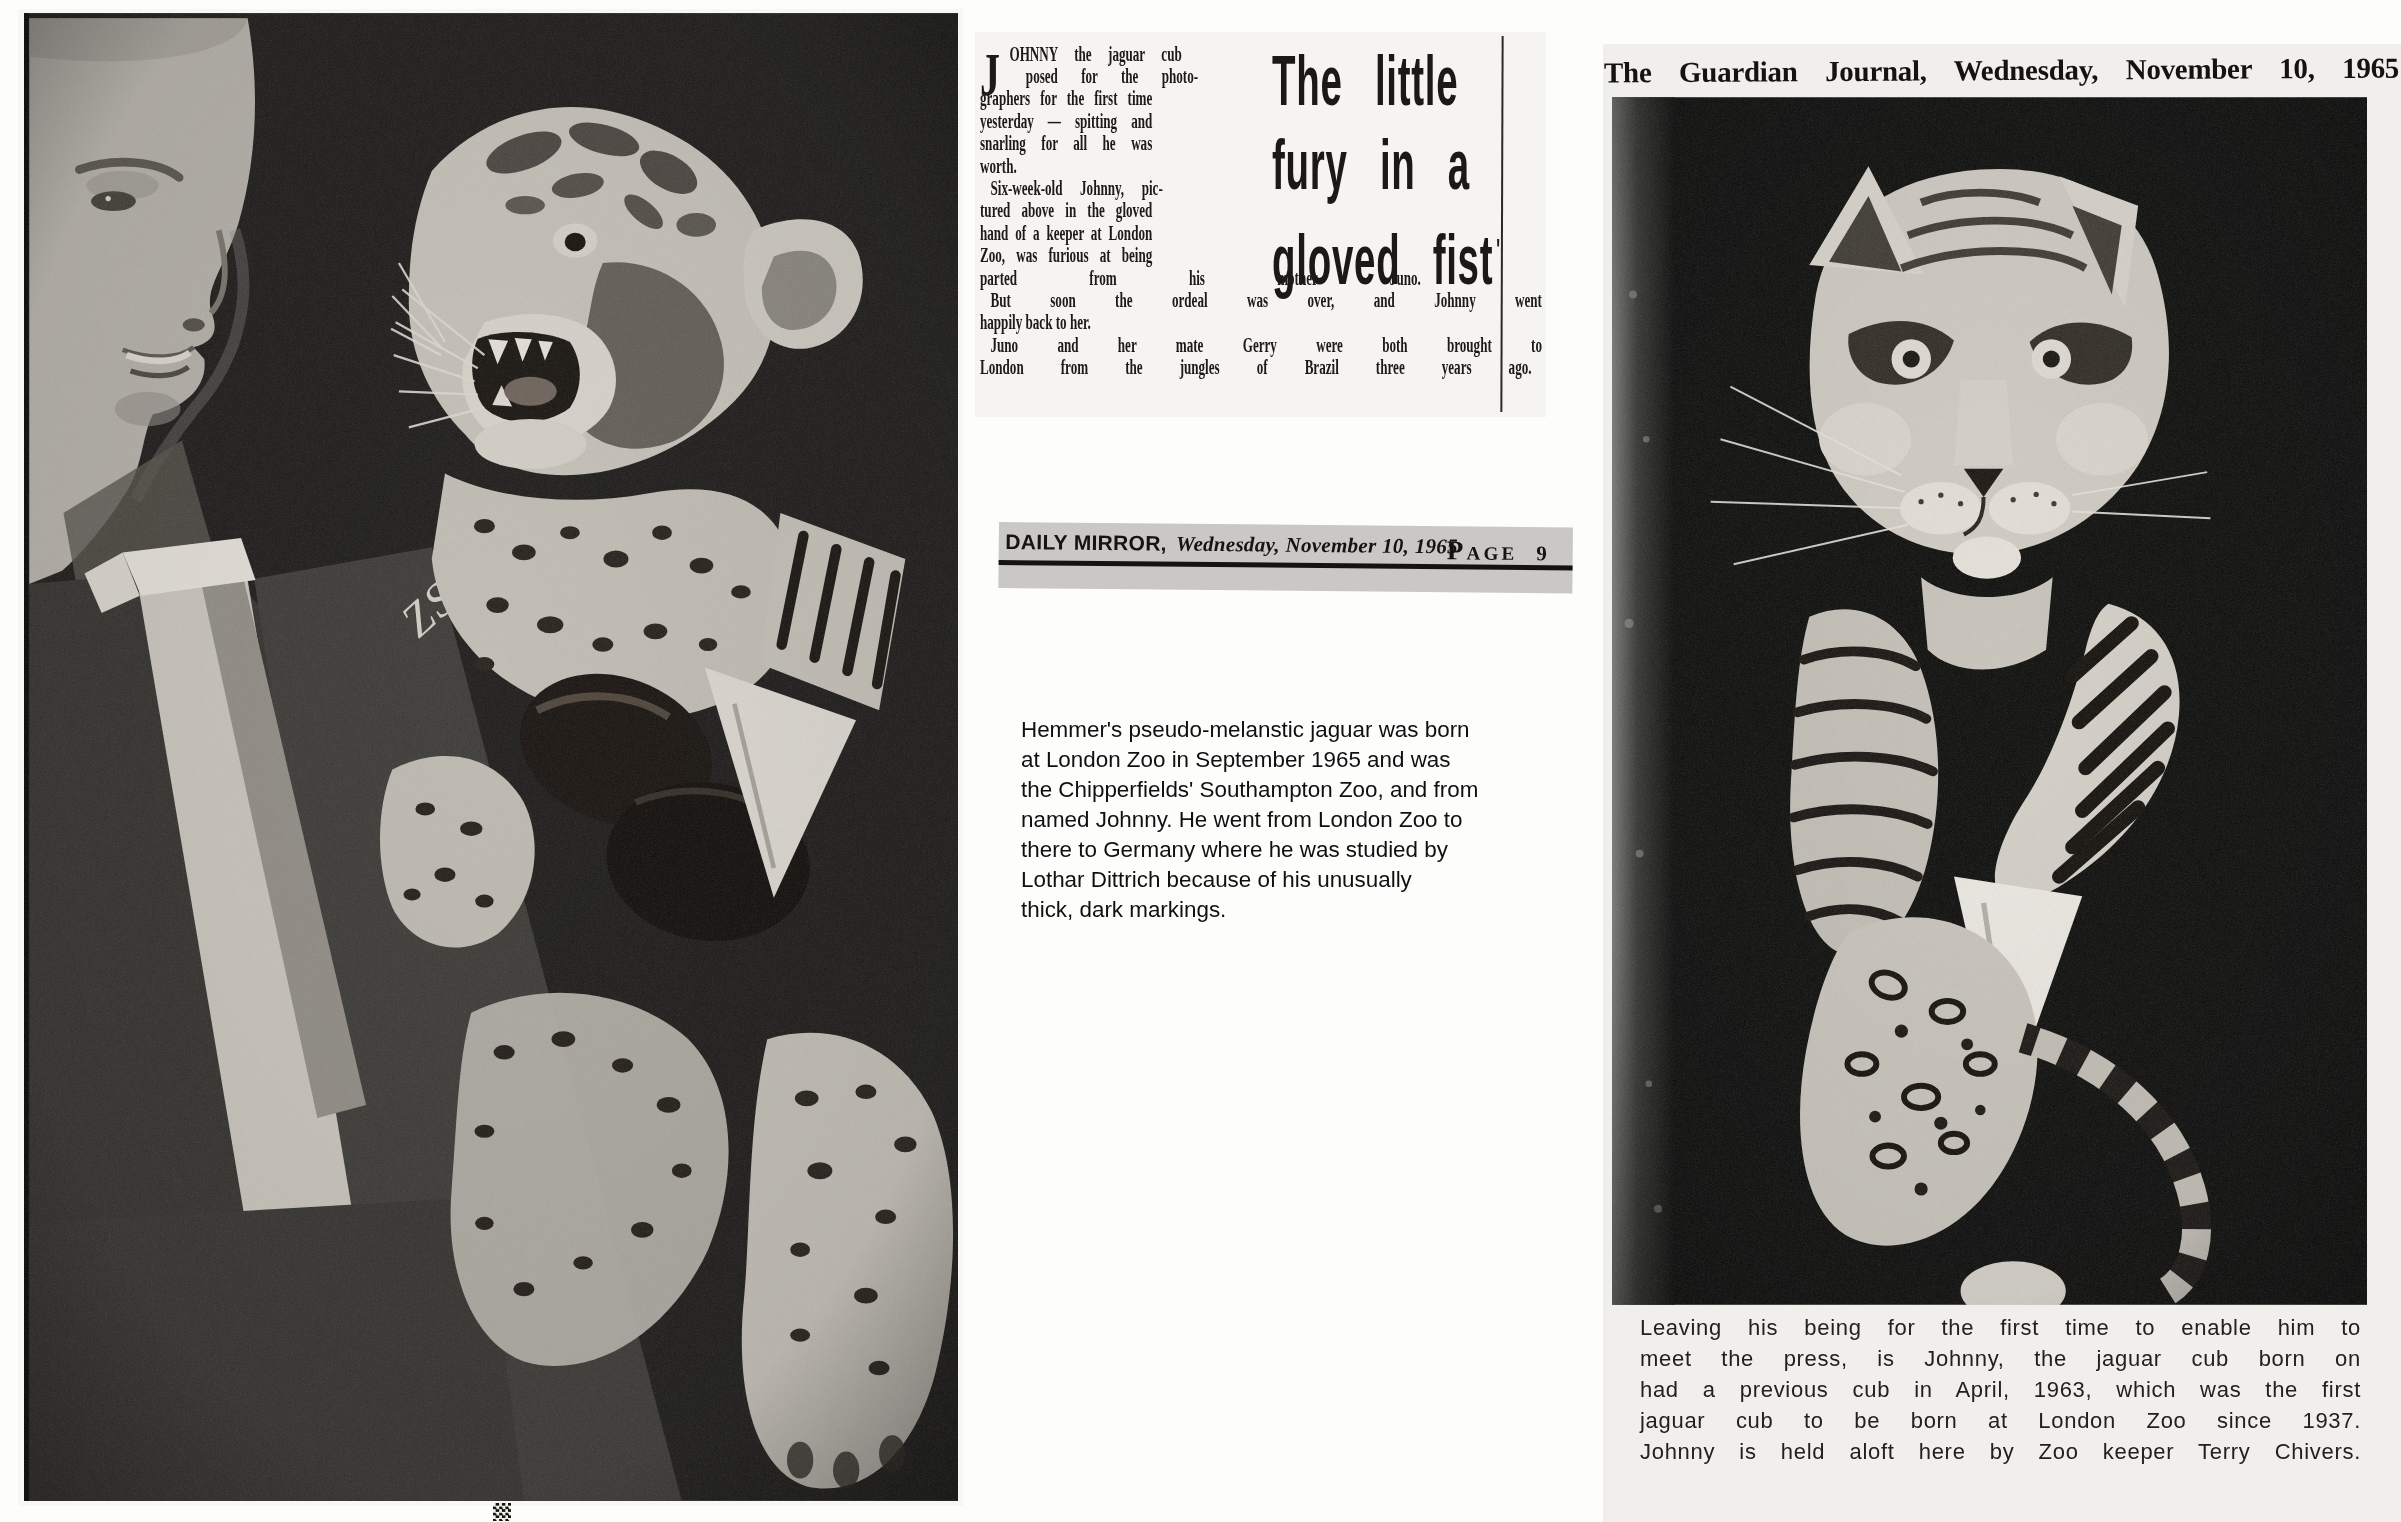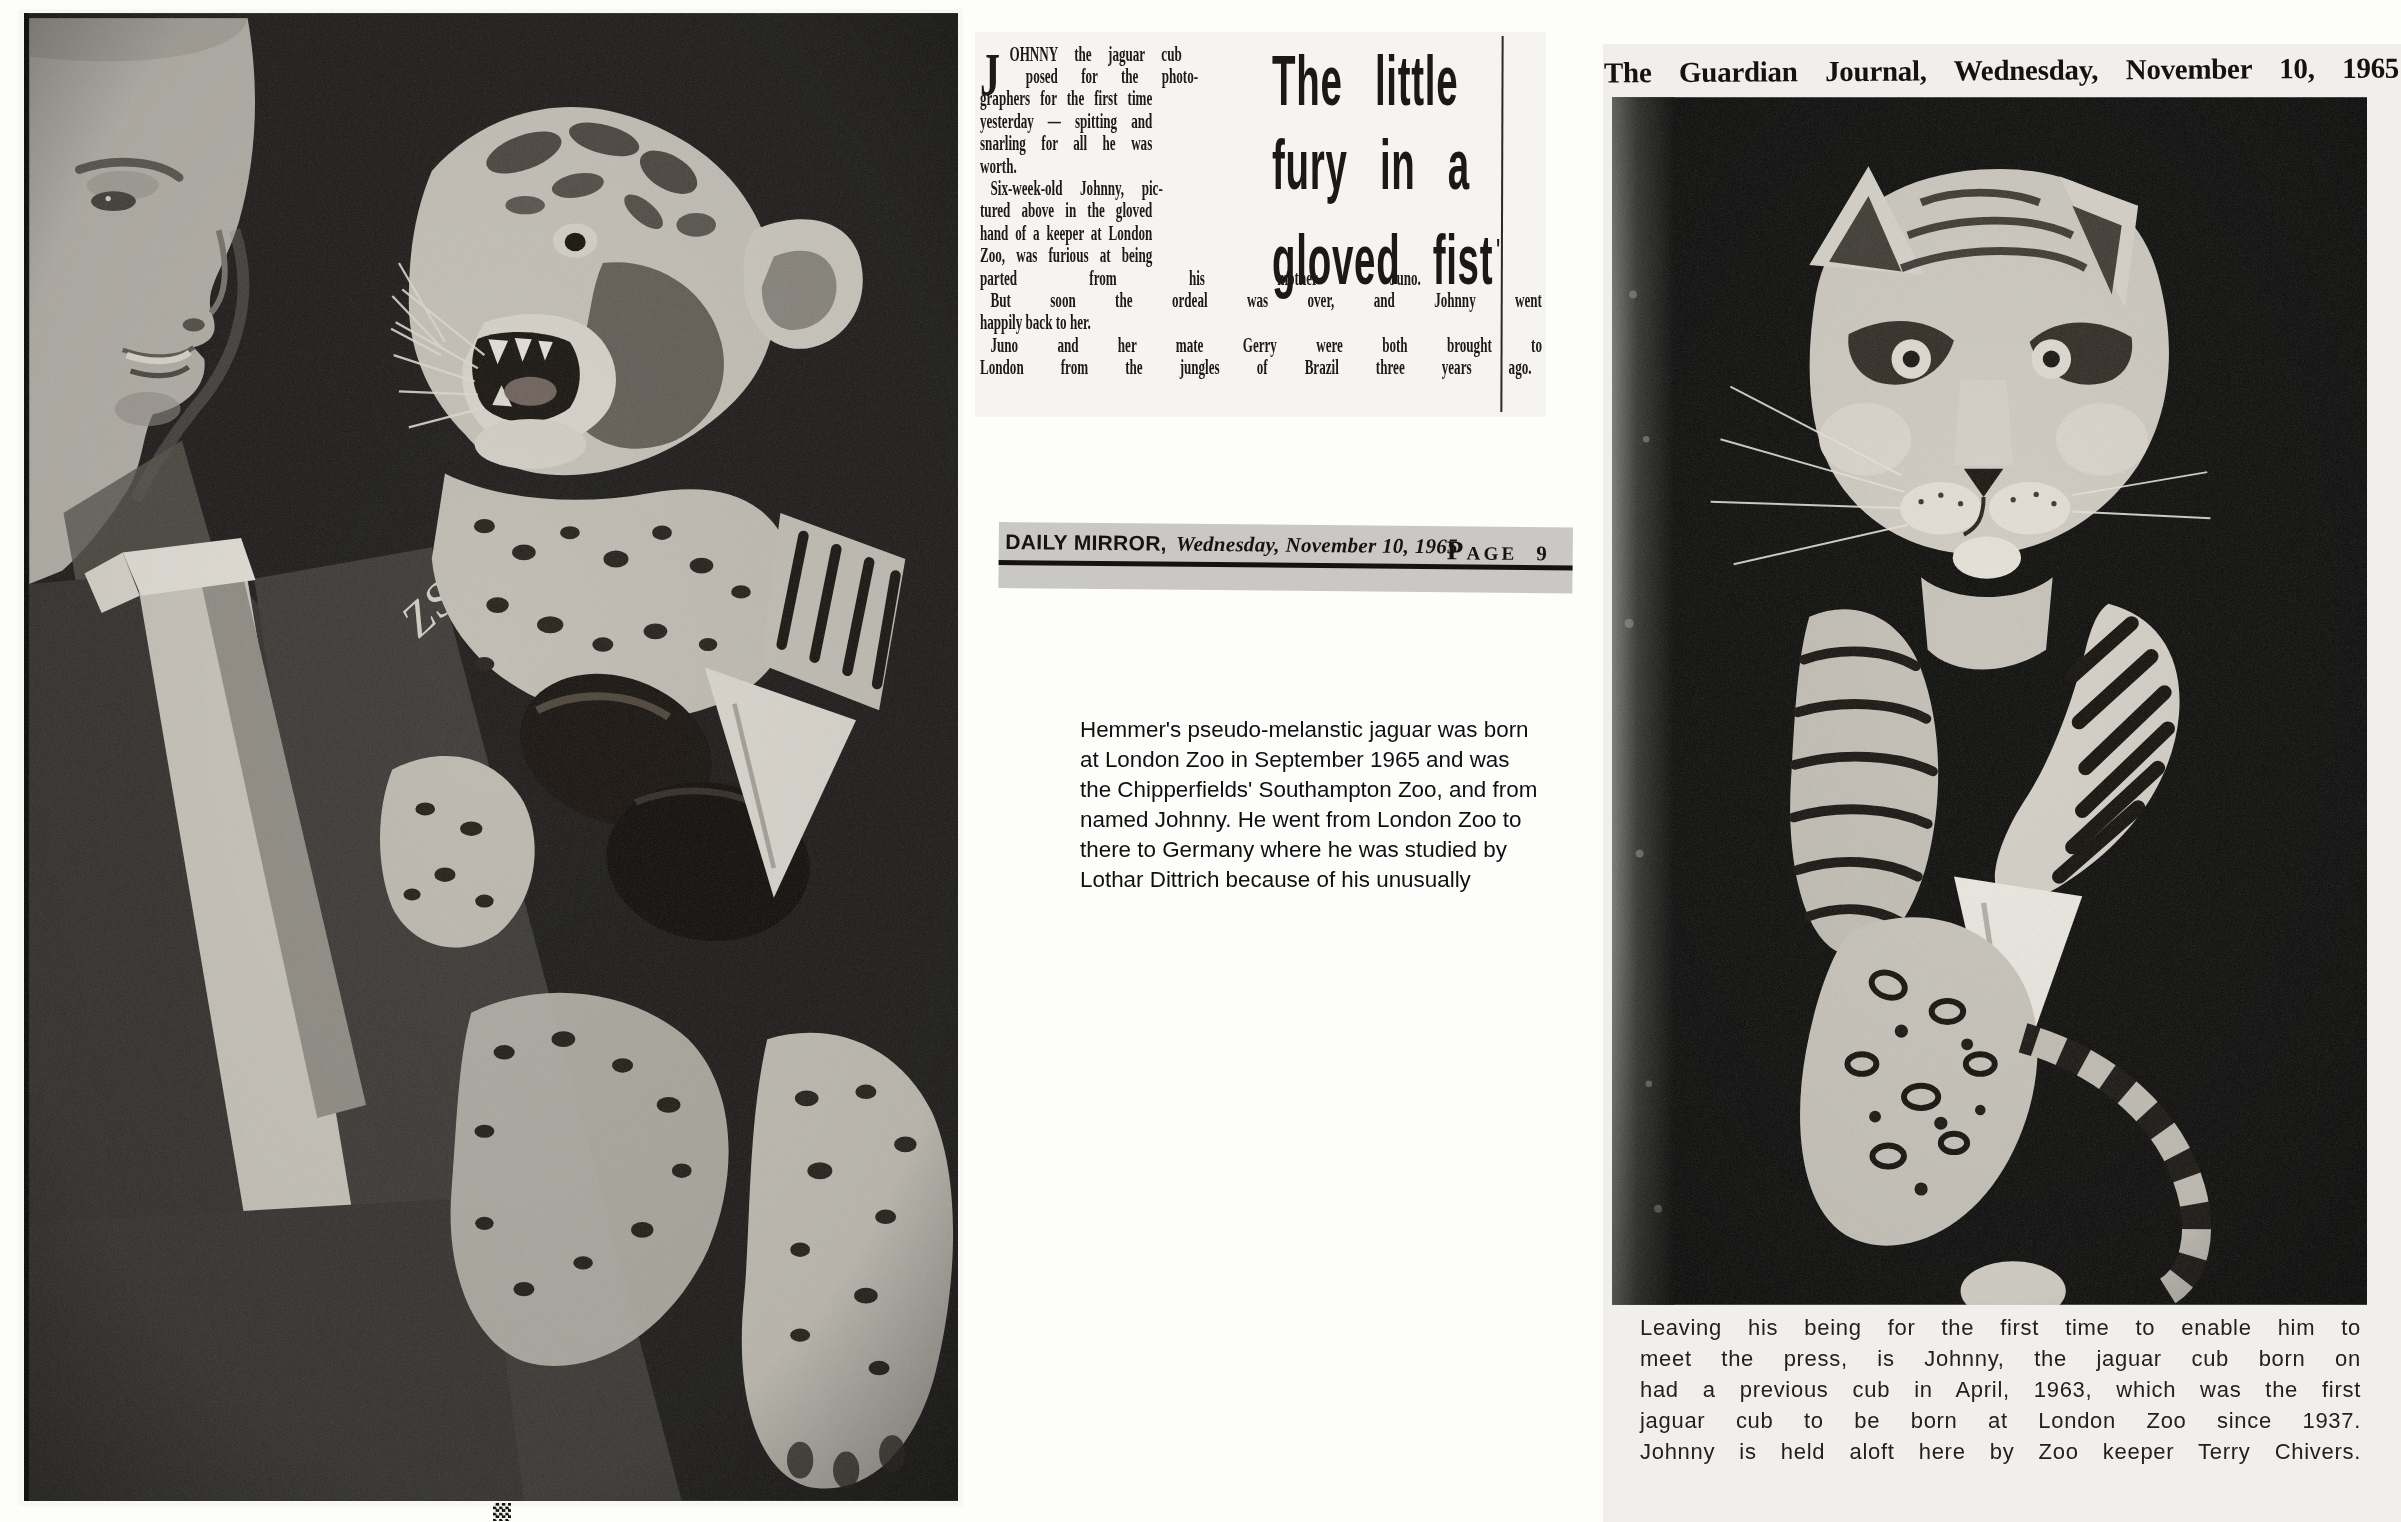--- a/index.html
+++ b/index.html
@@ -35,21 +35,21 @@
   .mirror-strip{position:absolute;left:999px;top:522px;width:574px;height:66px;background:#c9c8c5;
     transform:rotate(.55deg);transform-origin:0 0;color:#151412;}
   .mirror-text{position:absolute;left:6.6px;top:8px;white-space:nowrap;}
   .mirror-paper{font:bold 21px/24px "Liberation Sans",sans-serif;letter-spacing:0.3px;}
   .mirror-date{font:bold italic 21px/24px "Liberation Serif",serif;margin-left:6.6px;letter-spacing:0.3px;}
   .mirror-page{position:absolute;right:26px;top:9.2px;font-family:"Liberation Serif",serif;}
   .mirror-page .lbl{font-size:27px;font-variant:small-caps;letter-spacing:3.3px;font-weight:bold;}
   .mirror-page .num{font-size:21px;font-weight:bold;margin-left:16px;}
   .mirror-rule{position:absolute;left:0;top:38px;width:100%;height:4.6px;background:#141310;}
   
-  .typed-note{position:absolute;left:1080px;top:715px;width:592px;
+  .typed-note{position:absolute;left:1021px;top:715px;width:592px;
     font:22.4px/30px "Liberation Sans",sans-serif;color:#101010;}
   
   .guardian-clip{position:absolute;left:1603px;top:4px;width:856px;height:1515px;background:#f0efec;margin-top:40px;}
   .guardian-header{position:absolute;left:1.3px;top:8px;width:795px;
     font:bold 29px/37px "Liberation Serif",serif;color:#141312;letter-spacing:-0.3px;
     text-align:justify;text-align-last:justify;transform:rotate(-.35deg);}
   .guardian-clip svg{position:absolute;left:9.2px;top:53px;display:block;}
   .guardian-caption{position:absolute;left:37px;top:1268px;width:721px;
     font:22px/31px "Liberation Sans",sans-serif;color:#23211e;
     letter-spacing:0.7px;word-spacing:5.3px;}
@@ -256,20 +256,21 @@
   <div class="mirror-rule"></div>
 </div>
 
 <div class="typed-note">
   <div>Hemmer's pseudo-melanstic jaguar was born</div>
   <div>at London Zoo in September 1965 and was</div>
   <div>the Chipperfields' Southampton Zoo, and from</div>
   <div>named Johnny. He went from London Zoo to</div>
   <div>there to Germany where he was studied by</div>
   <div>Lothar Dittrich because of his unusually</div>
+  <div>thick, dark markings.</div>
 </div>
 
 <div class="guardian-clip">
   <div class="guardian-header">The Guardian Journal, Wednesday, November 10, 1965</div>
   <svg width="755" height="1208" viewBox="0 0 1148 1836">
     <rect x="0" y="0" width="1148" height="1836" fill="#0a0a09"></rect>
     <rect x="0" y="0" width="95" height="1836" fill="url(#leftfade)" opacity=".9"></rect>
     <g fill="#9a9a95" opacity=".55">
       <circle cx="32" cy="300" r="6"></circle>
         <circle cx="52" cy="520" r="5"></circle>

